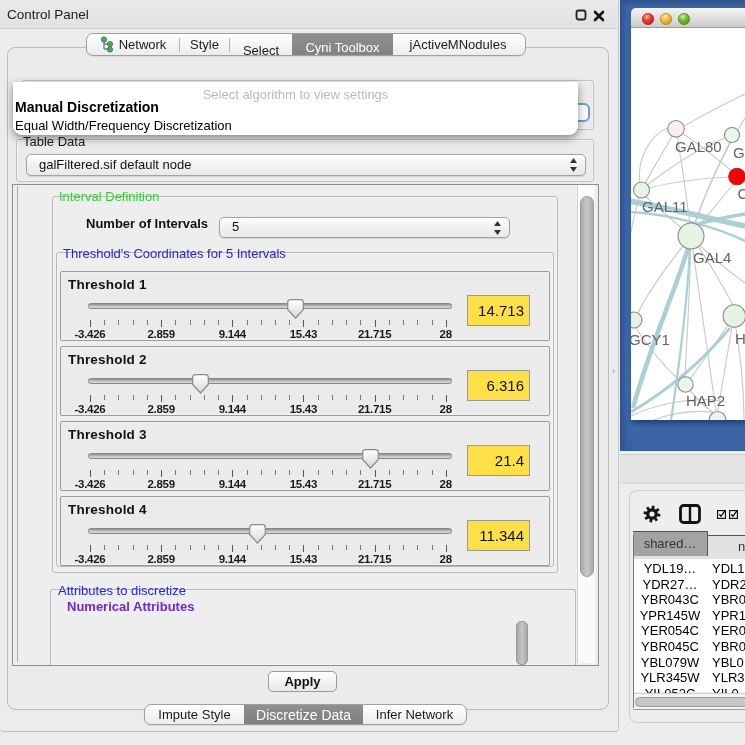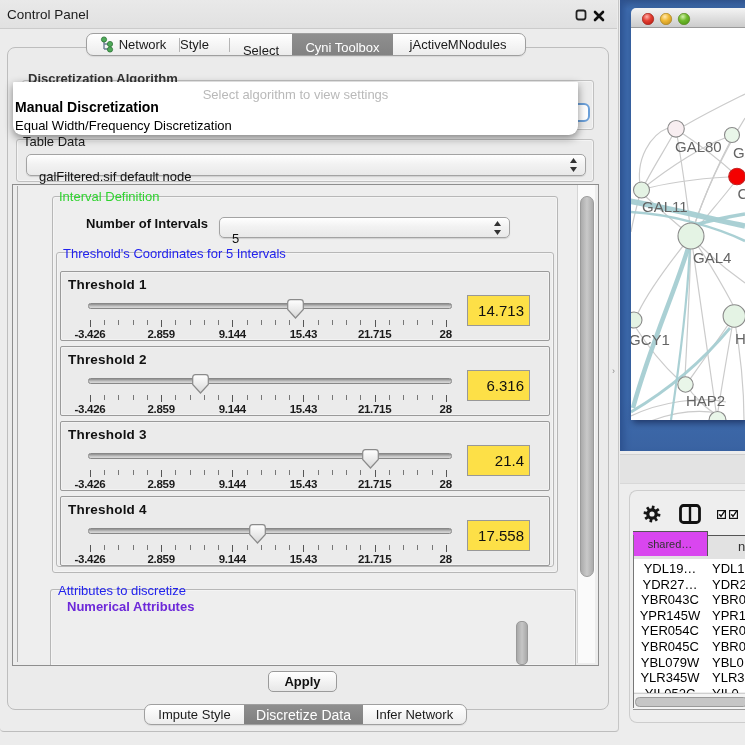--- a/index.html
+++ b/index.html
@@ -5,21 +5,21 @@
 body{width:745px;height:745px;position:relative;overflow:hidden;
  font-family:"Liberation Sans",sans-serif;background:#ececec;}
 .abs{position:absolute;}
 .groupbox{position:absolute;border:1px solid #c0c0c0;border-radius:3px;
  box-shadow:inset 0 0 0 1px #f4f4f4;}
 .gtitle{position:absolute;font-size:13px;background:transparent;padding:0 2px;}
 .etched{position:absolute;border:1px solid #9a9a9a;border-radius:2px;
  box-shadow:inset 0 0 0 1px #f2f2f2;}
 .combo{position:absolute;background:linear-gradient(#ffffff,#f2f2f2 45%,#e9e9e9);
  border:1px solid #a3a3a3;border-radius:5px;box-shadow:0 1px 1px rgba(0,0,0,0.12);}
-.combo .txt{position:absolute;left:12px;top:2px;font-size:13px;color:#111;margin-top:12px;}
+.combo .txt{position:absolute;left:12px;top:2px;font-size:13px;color:#111;}
 .arrows{position:absolute;right:7px;top:2px;width:9px;height:16px;}
 .ticklab{position:absolute;font-size:11.5px;color:#1a1a1a;transform:translateX(-50%);
  font-weight:bold;letter-spacing:-0.3px;}
 .thresh-label{position:absolute;left:8px;top:8px;font-size:13.5px;letter-spacing:0.2px;font-weight:bold;color:#111;}
 .valbox{position:absolute;background:#fde047;border:1px solid #989898;
  font-size:15px;color:#111;text-align:right;line-height:29px;padding-right:5px;}
 .majtick{position:absolute;width:1px;height:7px;background:#555;}
 .seg-sep{width:1px;background:#b5b5b5;height:14px;margin-top:4px;}
 </style></head><body>
 
@@ -46,37 +46,36 @@
       <div style="width:92px;height:21px;display:flex;align-items:center;justify-content:center;color:#1a1a1a;font-size:13px;">
         <svg width="14" height="17" viewBox="0 0 14 17" style="margin-right:5px;">
           <path d="M4 4 L4 13 M4 8 L9 8 M4 13 L9 13" stroke="#6b7f91" stroke-width="1.4" fill="none"></path>
           <circle cx="4" cy="3.5" r="2.6" fill="#4faa59" stroke="#2d7236" stroke-width="0.8"></circle>
           <circle cx="10" cy="8" r="2.6" fill="#4faa59" stroke="#2d7236" stroke-width="0.8"></circle>
           <circle cx="10" cy="13.5" r="2.6" fill="#4faa59" stroke="#2d7236" stroke-width="0.8"></circle>
         </svg>
         <span>Network</span>
       </div>
       <div class="seg-sep"></div>
-      <div style="width:49px;height:21px;display:flex;align-items:center;color:#1a1a1a;font-size:13px;">
+      <div style="width:49px;height:21px;display:flex;align-items:center;justify-content:center;color:#1a1a1a;font-size:13px;">
         <span>Style</span>
       </div>
       <div class="seg-sep"></div>
       <div style="width:62px;height:33px;display:flex;align-items:center;justify-content:center;color:#1a1a1a;font-size:13px;">
         <span>Select</span>
       </div>
       <div style="width:101px;height:26px;display:flex;align-items:center;justify-content:center;background:linear-gradient(#8f8f8f,#7f7f7f);color:#fff;font-size:13px;">
         <span>Cyni Toolbox</span>
       </div>
       <div style="width:130px;height:21px;display:flex;align-items:center;justify-content:center;color:#1a1a1a;font-size:13px;">
         <span>jActiveMNodules</span>
       </div>
     </div>
 
 <div class="groupbox" style="left:22px;top:80px;width:570px;height:48px;"></div>
-<div class="gtitle" style="left:26px;top:71px;color:#333;font-weight:bold;">Discretization Algorithm</div>
 
 <div class="abs" style="left:566px;top:103px;width:20px;height:15px;border:2.5px solid #6b9fd8;
   border-radius:6px;background:#fff;"></div>
 
 <div class="groupbox" style="left:16px;top:139px;width:576px;height:41px;"></div>
 <div class="gtitle" style="left:21px;top:134px;color:#1a1a1a;">Table Data</div>
 <div class="combo" style="left:26px;top:154px;width:558px;height:20px;">
   <div class="txt">galFiltered.sif default node</div>
   <svg class="arrows" width="9" height="16" viewBox="0 0 9 16">
    <path d="M4.5 1 L8 6 L1 6 Z" fill="#333"></path>
@@ -202,21 +201,21 @@
     <div class="ticklab" style="left:445.7px;top:553px;">28</div>
     <svg class="abs" style="left:248.67650989626424px;top:524px;" width="17" height="20" viewBox="0 0 17 20">
       <defs>
         <linearGradient id="thg" x1="0" y1="0" x2="0" y2="1">
           <stop offset="0" stop-color="#ffffff"></stop>
           <stop offset="1" stop-color="#d8d8d8"></stop>
         </linearGradient>
       </defs>
       <path d="M3.5 0.7 L13.5 0.7 Q16.3 0.7 16.3 3.5 L16.3 10.5 L8.5 19 L0.7 10.5 L0.7 3.5 Q0.7 0.7 3.5 0.7 Z" fill="url(#thg)" stroke="#8a8a8a" stroke-width="1.2"></path>
     </svg>
-    <div class="valbox" style="left:467px;top:520px;width:56px;height:29px;">17.558</div>
+    <div class="valbox" style="left:467px;top:520px;width:56px;height:29px;">11.344</div>
 
 <div class="groupbox" style="left:50px;top:589px;width:524px;height:75px;border-color:#b7b7b7;border-bottom:none;border-radius:3px 3px 0 0;"></div>
 <div class="gtitle" style="left:56px;top:583px;color:#2222ee;">Attributes to discretize</div>
 <div class="abs" style="left:55px;top:599px;font-size:13px;font-weight:bold;color:#6d28d9;margin-left:12px;">Numerical Attributes</div>
 <div class="abs" style="left:516px;top:621px;width:10px;height:42px;background:linear-gradient(90deg,#a8a8a8,#c6c6c6 50%,#a8a8a8);border-radius:5px;border:1px solid #999;"></div>
 
 <div class="abs" style="left:268px;top:671px;width:67px;height:19px;
  background:linear-gradient(#ffffff,#e7e7e7);border:1px solid #9a9a9a;border-radius:5px;
  text-align:center;font-size:13px;font-weight:bold;color:#111;line-height:19px;">Apply</div>
 
@@ -348,23 +347,23 @@
    <rect x="12.6" y="0.6" width="7.8" height="7.8"></rect>
   </g>
   <g fill="none" stroke="#111" stroke-width="1.4">
    <path d="M2.3 4.2 L4 6.3 L7.8 0.8"></path>
    <path d="M14.3 4.2 L16 6.3 L19.8 0.8"></path>
   </g>
  </svg>
 
  <div class="abs" style="left:3px;top:44px;width:113px;height:24px;background:#e2e2e2;
    border-top:1.5px solid #555;"></div>
- <div class="abs" style="left:3px;top:40px;width:74px;height:24px;background:#d946ef;
+ <div class="abs" style="left:3px;top:40px;width:74px;height:24px;background:#a3a3a3;
    border-top:1.5px solid #555;border-right:1.5px solid #555;
-   font-size:11px;color:#333;text-align:center;line-height:24px;">shared…</div>
+   font-size:13px;color:#333;text-align:center;line-height:24px;">shared…</div>
  <div class="abs" style="left:108px;top:44px;font-size:13px;color:#333;line-height:24px;">n</div>
 
  <div class="abs" style="left:3px;top:68px;width:113px;height:133px;background:#ffffff;"></div>
  <div class="abs" style="left:3px;top:70px;width:74px;text-align:center;font-size:13px;
    color:#000;line-height:15.6px;">YDL19…<br>YDR27…<br>YBR043C<br>YPR145W<br>YER054C<br>YBR045C<br>YBL079W<br>YLR345W<br>YIL052C</div>
  <div class="abs" style="left:82px;top:70px;width:40px;font-size:13px;
    color:#000;line-height:15.6px;">YDL1<br>YDR2<br>YBR0<br>YPR1<br>YER0<br>YBR0<br>YBL0<br>YLR3<br>YIL0</div>
  <div class="abs" style="left:3px;top:202px;width:113px;height:15px;background:#f4f4f4;border-top:1px solid #cfcfcf;border-bottom:1px solid #999;"></div>
  <div class="abs" style="left:5px;top:206px;width:111px;height:8px;background:#c6c6c6;border:1px solid #9a9a9a;border-radius:4.5px;"></div>
  <div class="abs" style="left:2.5px;top:44px;width:1.5px;height:173px;background:#777;"></div>

